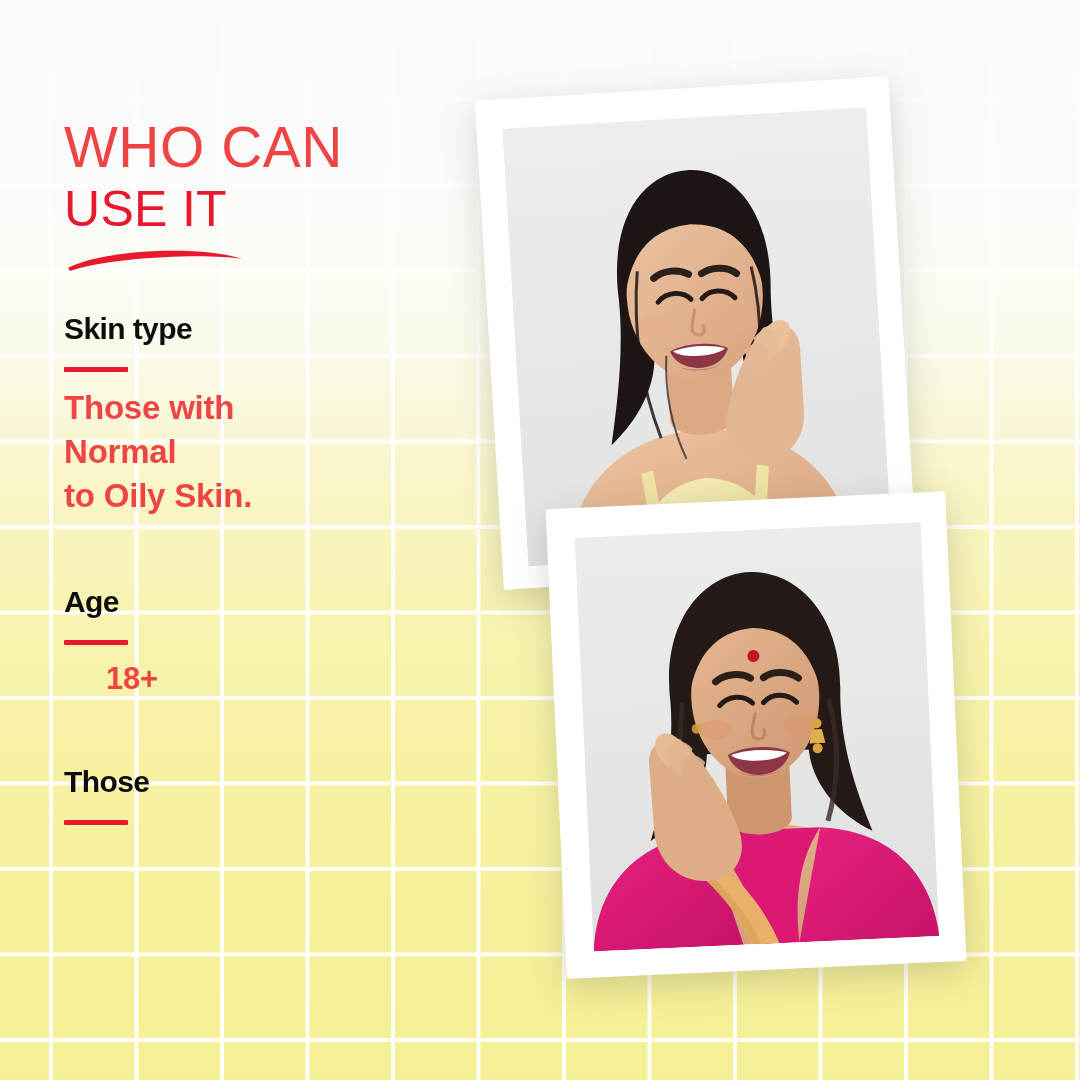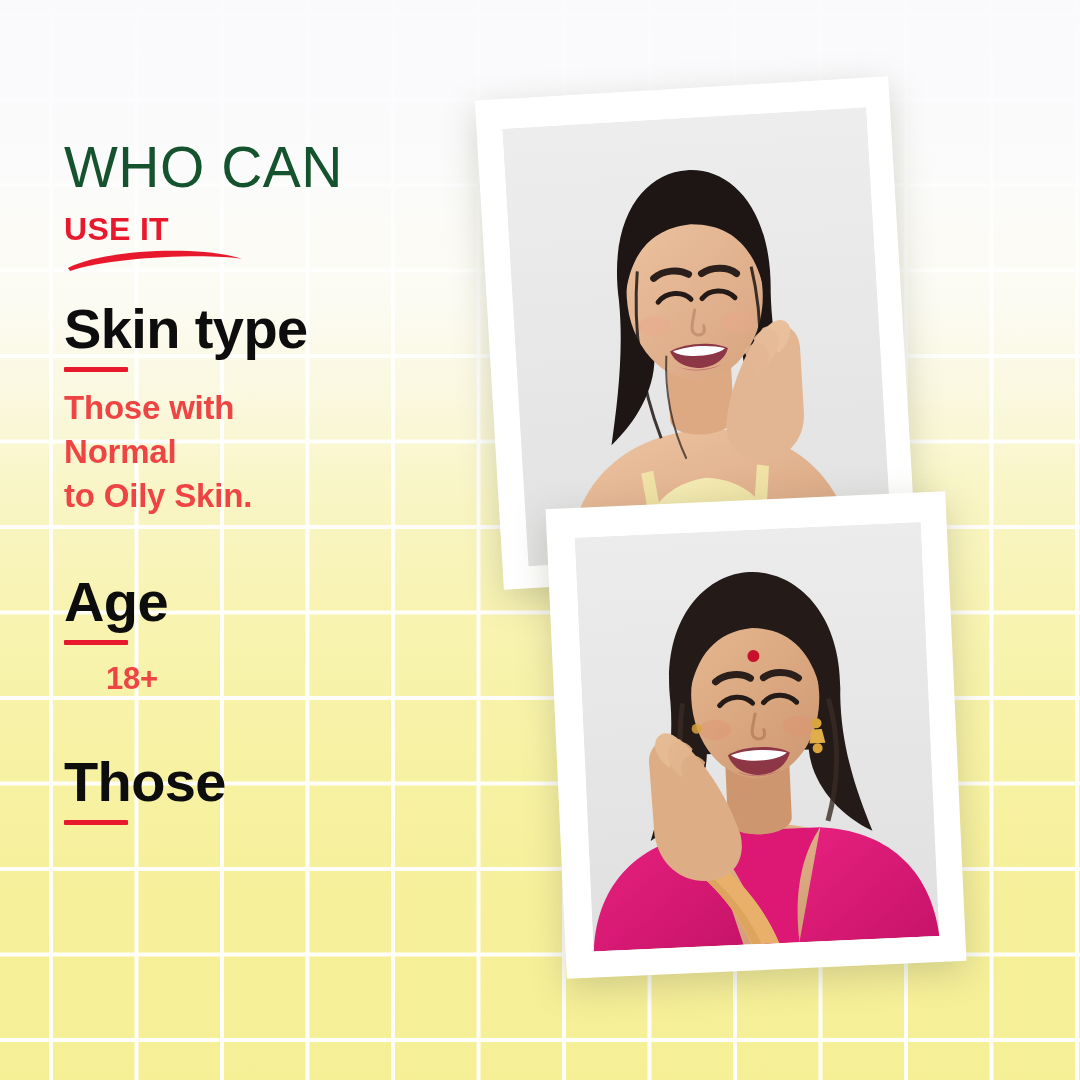--- a/index.html
+++ b/index.html
@@ -74,48 +74,47 @@
     position: absolute;
     top: 118px;
     left: 0;
     width: 420px;
   }
   .headline-line1 {
     font-size: 57px;
     line-height: 58px;
     font-weight: 400;
     letter-spacing: 0.5px;
-    color: #14532d;
+    color: #ef4444;
     white-space: nowrap;
-    margin-top: 20px;
   }
   .headline-line2 {
-    font-size: 32px;
+    font-size: 50px;
     line-height: 54px;
-    font-weight: 700;
+    font-weight: 400;
     letter-spacing: 0.3px;
     color: #E8192C;
     margin-top: 6px;
     white-space: nowrap;
   }
   .swoosh {
     position: absolute;
     top: 240px;
     left: 2px;
     width: 200px;
     height: 36px;
   }
 
   .section {
     position: absolute;
     left: 0;
     width: 420px;
   }
   .section-title {
-    font-size: 56px;
+    font-size: 30px;
     line-height: 48px;
     font-weight: 900;
     letter-spacing: -0.6px;
     color: #0D0D0D;
   }
   .dash {
     width: 64px;
     height: 5px;
     background: #E8192C;
     margin-top: 14px;

